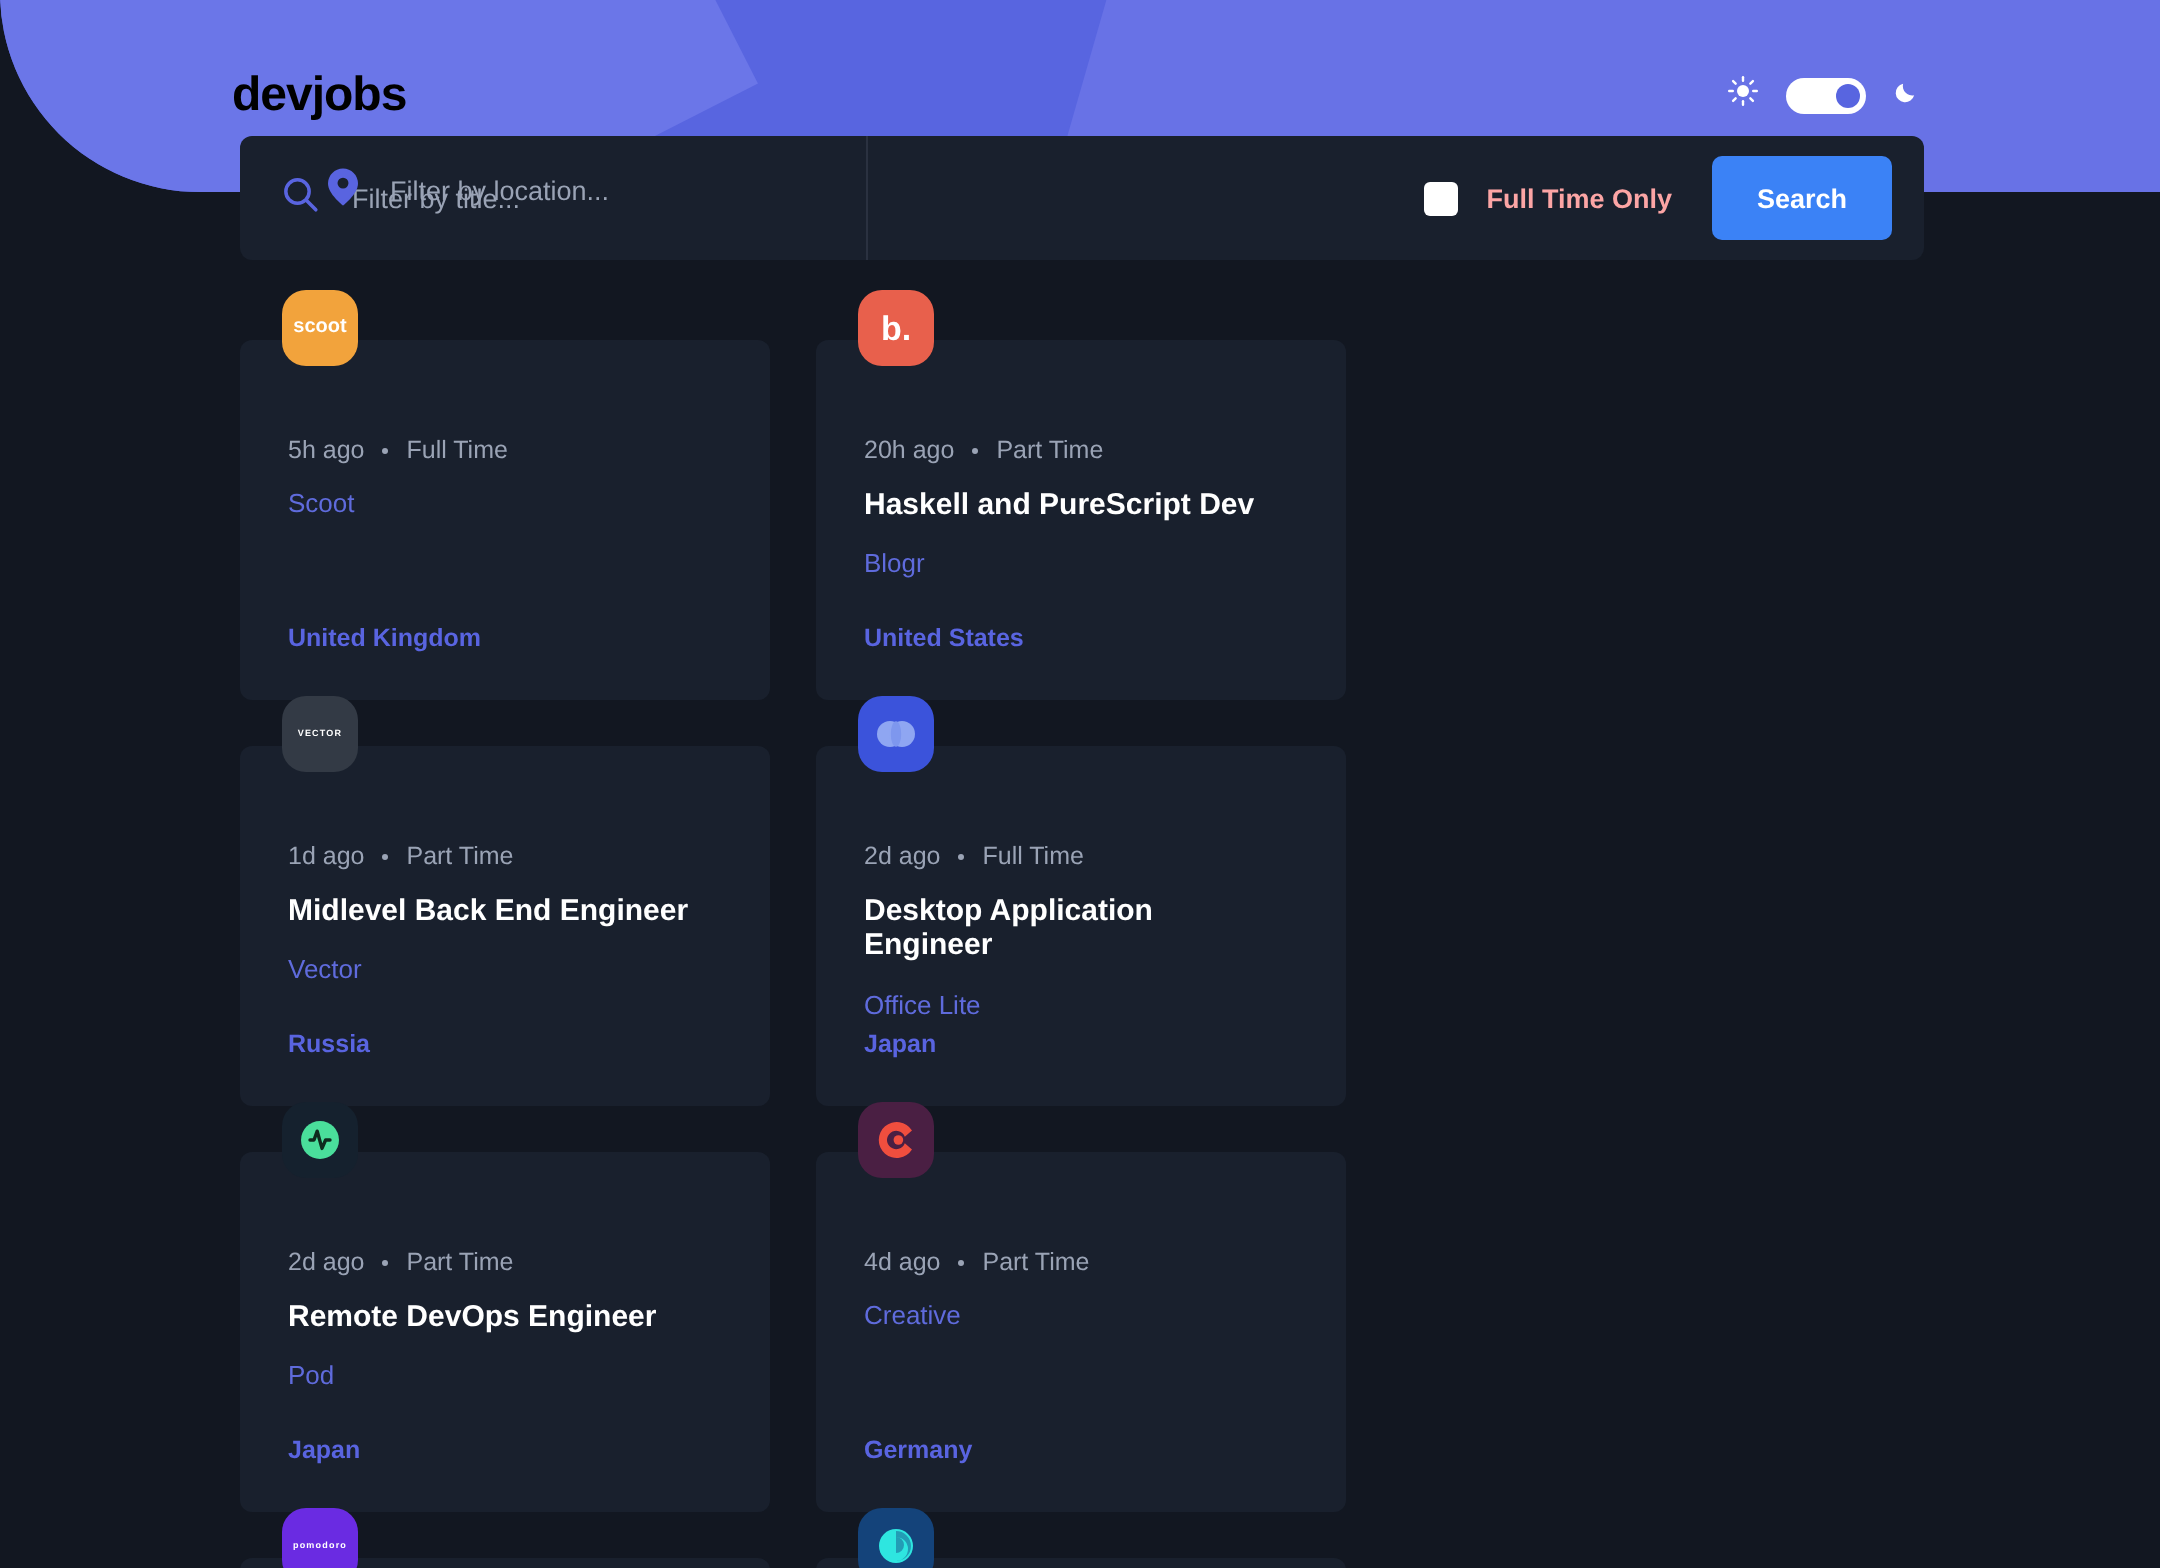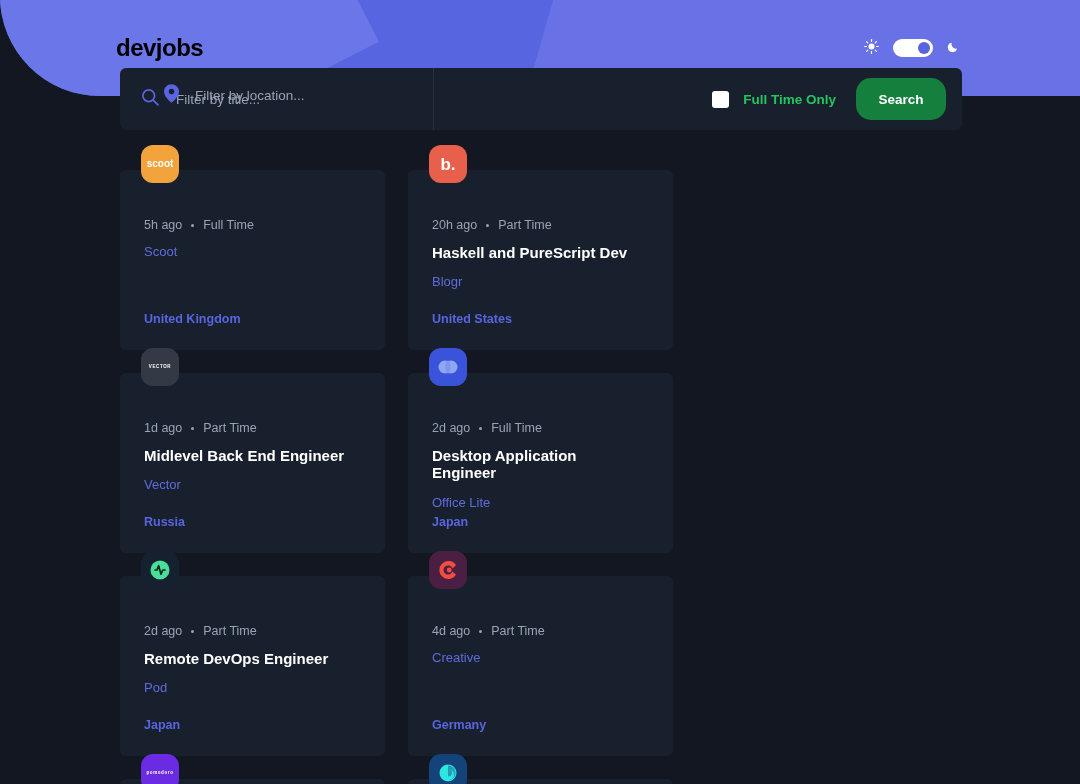--- a/index.html
+++ b/index.html
@@ -111,30 +111,30 @@
     align-items: center;
     gap: 14px;
     cursor: pointer;
   }
   .checkbox {
     width: 17px; height: 17px;
     background: #ffffff;
     border-radius: 3px;
   }
   .fulltime-label {
-    color: #22c55e;
+    color: #fca5a5;
     font-size: 13.5px;
     font-weight: bold;
     white-space: nowrap;
   }
   .search-button {
-    background: #15803d;
+    background: #3b82f6;
     color: #ffffff;
     border: none;
-    border-radius: 15px;
+    border-radius: 5px;
     width: 90px; height: 42px;
     font-family: "Liberation Sans", sans-serif;
     font-size: 13.5px;
     font-weight: bold;
     cursor: pointer;
   }
 
   
   .grid {
     position: absolute;

